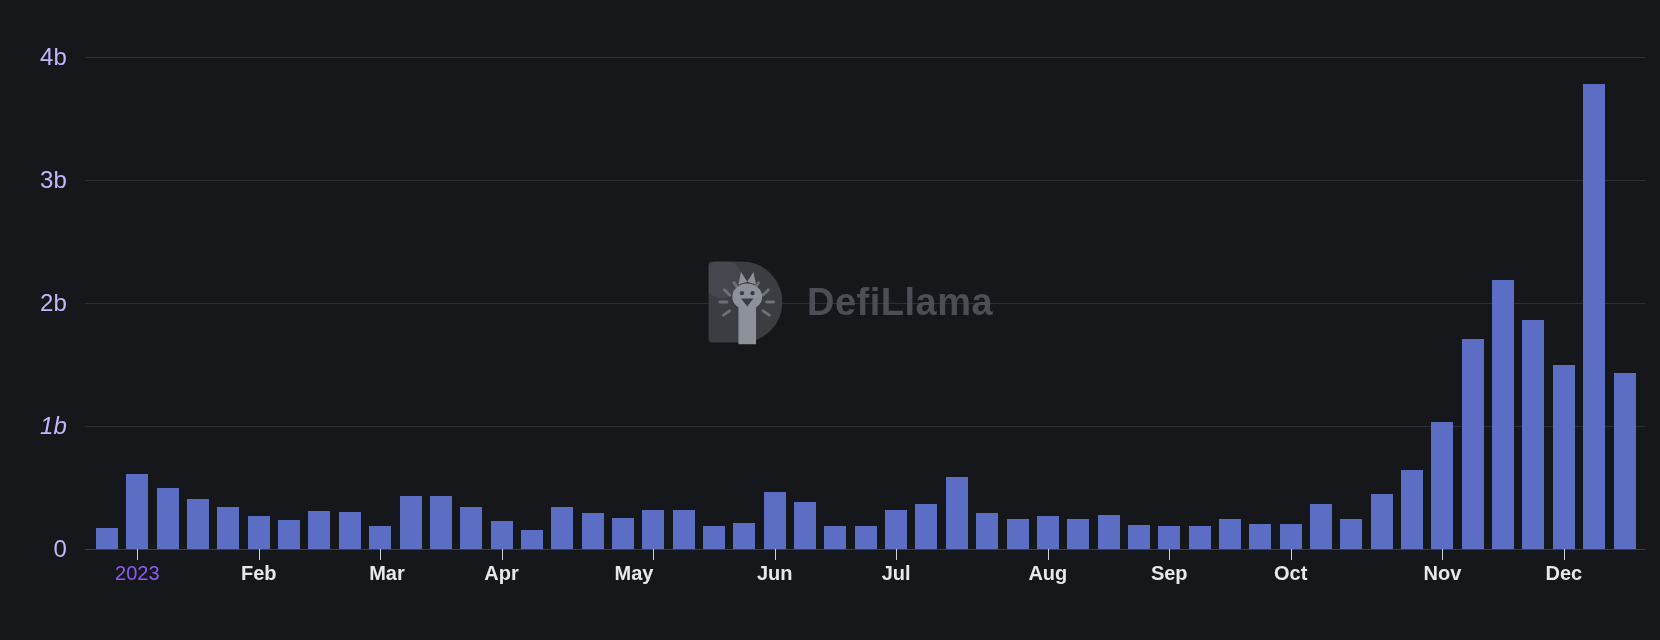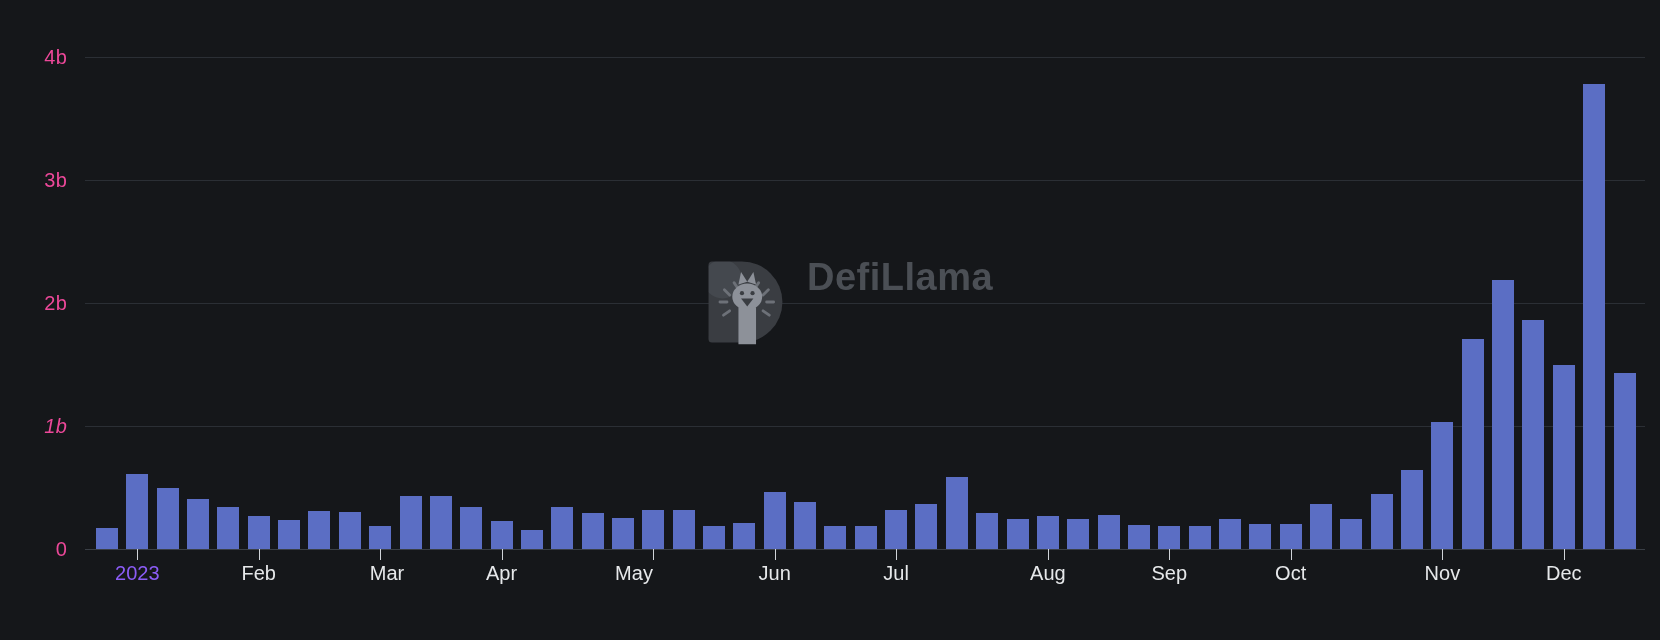--- a/index.html
+++ b/index.html
@@ -51,22 +51,22 @@
     left: 0;
     top: 0;
     width: 85px;
     height: 640px;
     pointer-events: none;
   }
   .y-tick-label {
     position: absolute;
     right: 18px;
     transform: translateY(-50%);
-    color: #ec4899;
-    font-size: 20px;
+    color: #c4b5fd;
+    font-size: 24px;
     line-height: 1;
     letter-spacing: 0.2px;
     white-space: nowrap;
     margin-left: 45px;
   }
 
   
   .x-axis {
     position: absolute;
     left: 85px;
@@ -82,40 +82,41 @@
     background: #cfd3d8;
   }
   .x-tick-label {
     position: absolute;
     top: 14px;
     transform: translateX(-50%);
     color: #e6e8ea;
     font-size: 20px;
     line-height: 1;
     white-space: nowrap;
+    font-weight: bold;
   }
   .x-tick-label.first {
     font-weight: normal;
     color: #8b5cf6;
   }
 
   
   .bar {
     position: absolute;
     bottom: 0;
     background: #5b6ec4;
   }
 
   
   .watermark {
     position: absolute;
     left: 705px;
     top: 258px;
     display: flex;
-    align-items: flex-start;
+    align-items: center;
     gap: 14px;
     opacity: 1;
     pointer-events: none;
     user-select: none;
   }
   .watermark-logo {
     width: 88px;
     height: 88px;
   }
   .watermark-text {

